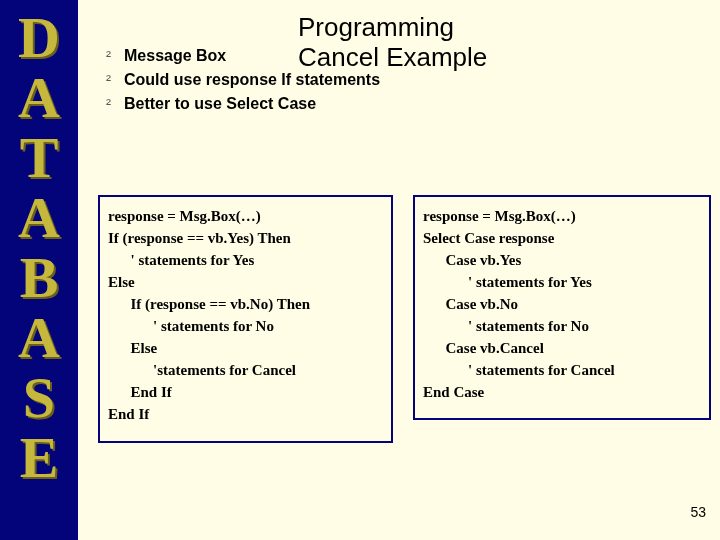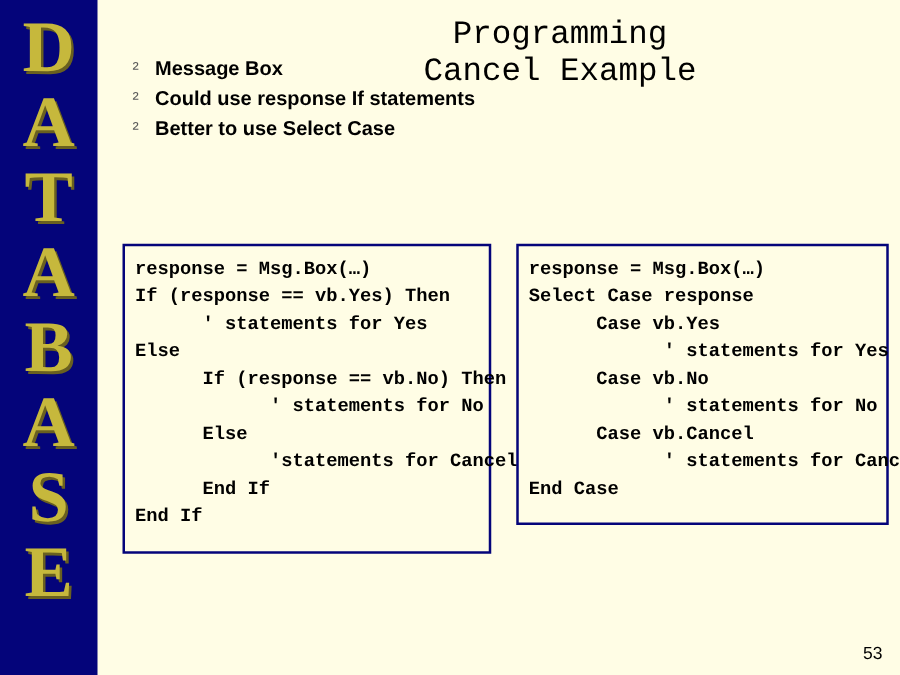--- a/index.html
+++ b/index.html
@@ -38,22 +38,21 @@
     left: 78px;
     top: 0;
     width: 642px;
     height: 540px;
   }
   .title {
     position: absolute;
     left: 220px;
     top: 12px;
     width: 300px;
-    text-align: center;
-    font-family: Liberation Mono, monospace;
+    font-family: Liberation Sans, sans-serif;
     font-size: 26px;
     color: #000;
     line-height: 30px;
   }
   .bullets {
     position: absolute;
     left: 28px;
     top: 45px;
     width: 330px;
     font-size: 16px;
@@ -76,38 +75,38 @@
   .code-box {
     position: absolute;
     border: 2px solid #04047a;
     background: transparent;
     font-size: 15px;
     font-weight: bold;
     color: #000;
     padding: 8px 8px 8px 8px;
     white-space: pre;
     line-height: 22px;
-    font-family: Liberation Mono, monospace;
+    font-family: Liberation Serif, serif;
   }
   .code-left {
     left: 20px;
     top: 195px;
     width: 295px;
     height: 248px;
   }
   .code-right {
     left: 335px;
     top: 195px;
     width: 298px;
     height: 225px;
   }
   .pagenum {
     position: absolute;
     right: 14px;
-    bottom: 10px;
+    bottom: 20px;
     font-size: 14px;
     color: #000;
   }
 </style>
 </head>
 <body>
 
 <div class="sidebar">
   <div class="side-letter">D</div>
   <div class="side-letter">A</div>

